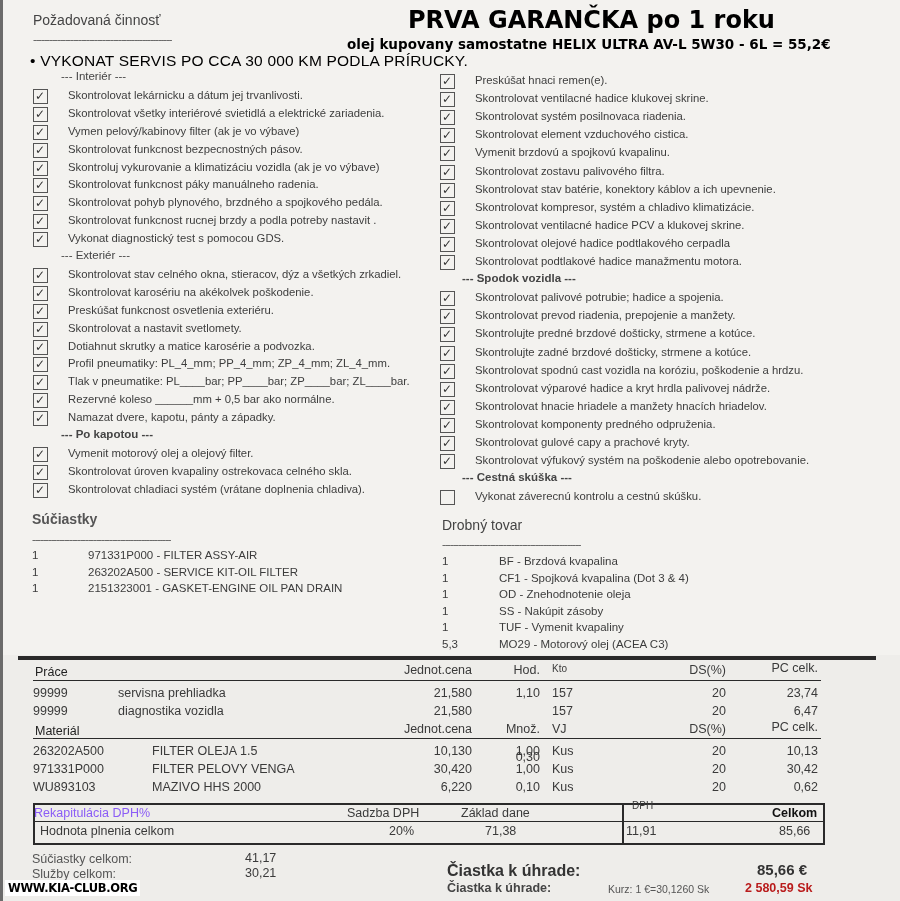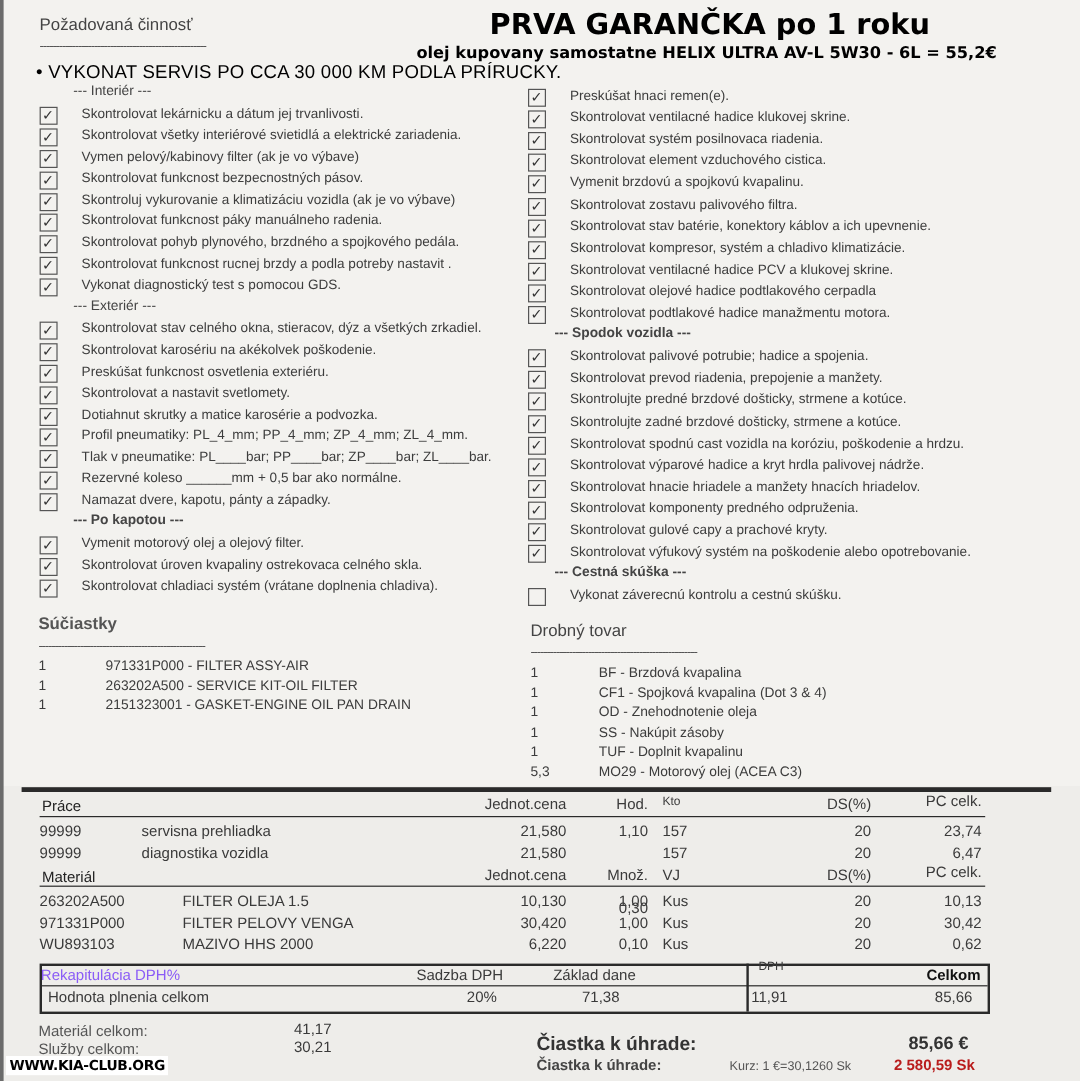--- a/index.html
+++ b/index.html
@@ -325,21 +325,21 @@
 <div id="goods-list" class="plist" style="left:442px;top:555px;width:300px;height:100px;">
     <div class="q" style="top: 0px;">1</div>
     <div class="t" style="left: 57px; top: 0px;">BF - Brzdová kvapalina</div>
     <div class="q" style="top: 16.5px;">1</div>
     <div class="t" style="left: 57px; top: 16.5px;">CF1 - Spojková kvapalina (Dot 3 &amp; 4)</div>
     <div class="q" style="top: 33px;">1</div>
     <div class="t" style="left: 57px; top: 33px;">OD - Znehodnotenie oleja</div>
     <div class="q" style="top: 49.5px;">1</div>
     <div class="t" style="left: 57px; top: 49.5px;">SS - Nakúpit zásoby</div>
     <div class="q" style="top: 66px;">1</div>
-    <div class="t" style="left: 57px; top: 66px;">TUF - Doplnit kvapalinu</div>
+    <div class="t" style="left: 57px; top: 66px;">TUF - Vymenit kvapaliny</div>
     <div class="q" style="top: 82.5px;">5,3</div>
     <div class="t" style="left: 57px; top: 82.5px;">MO29 - Motorový olej (ACEA C3)</div>
   </div>
 
 <div class="hline" style="left:18px;top:656px;width:858px;height:4px;"></div>
 <div id="invoice">
     <div class="abs" style="top: 665px; font-size: 12.5px; left: 35px; color: rgb(34, 34, 34);">Práce</div>
     <div class="abs" style="top: 663px; font-size: 12.5px; right: 428px; text-align: right;">Jednot.cena</div>
     <div class="abs" style="top: 663px; font-size: 12.5px; right: 360px; text-align: right;">Hod.</div>
     <div class="abs" style="top: 663px; font-size: 10px; left: 552px;">Kto</div>
@@ -397,21 +397,21 @@
 <div class="abs" style="left:347px;top:806px;font-size:12.5px;">Sadzba DPH</div>
 <div class="abs" style="left:461px;top:806px;font-size:12.5px;">Základ dane</div>
 <div class="abs" style="left:632px;top:800px;font-size:10px;">DPH</div>
 <div class="abs" style="left:772px;top:806px;font-size:12.5px;font-weight:bold;color:#111;">Celkom</div>
 <div class="abs" style="left:40px;top:824px;font-size:12.5px;">Hodnota plnenia celkom</div>
 <div class="abs" style="left:389px;top:824px;font-size:12.5px;">20%</div>
 <div class="abs" style="left:485px;top:824px;font-size:12.5px;">71,38</div>
 <div class="abs" style="left:626px;top:824px;font-size:12.5px;">11,91</div>
 <div class="abs" style="left:779px;top:824px;font-size:12.5px;">85,66</div>
 
-<div class="abs" style="left:32px;top:852px;font-size:12.5px;color:#555;">Materiál celkom:</div>
+<div class="abs" style="left:32px;top:852px;font-size:12.5px;color:#555;">Súčiastky celkom:</div>
 <div class="abs" style="left:245px;top:851px;font-size:12.5px;">41,17</div>
 <div class="abs" style="left:32px;top:867px;font-size:12.5px;color:#555;">Služby celkom:</div>
 <div class="abs" style="left:245px;top:866px;font-size:12.5px;">30,21</div>
 
 <div class="abs" style="left:447px;top:862px;font-size:16px;font-weight:bold;color:#333;">Čiastka k úhrade:</div>
 <div class="abs" style="left:757px;top:861px;font-size:15px;font-weight:bold;color:#333;">85,66 €</div>
 <div class="abs" style="left:447px;top:881px;font-size:12.5px;font-weight:bold;color:#444;">Čiastka k úhrade:</div>
 <div class="abs" style="left:608px;top:883px;font-size:10.5px;color:#555;">Kurz: 1 €=30,1260 Sk</div>
 <div class="abs" style="left:745px;top:881px;font-size:12.5px;font-weight:bold;color:#b91c1c;">2 580,59 Sk</div>
 

